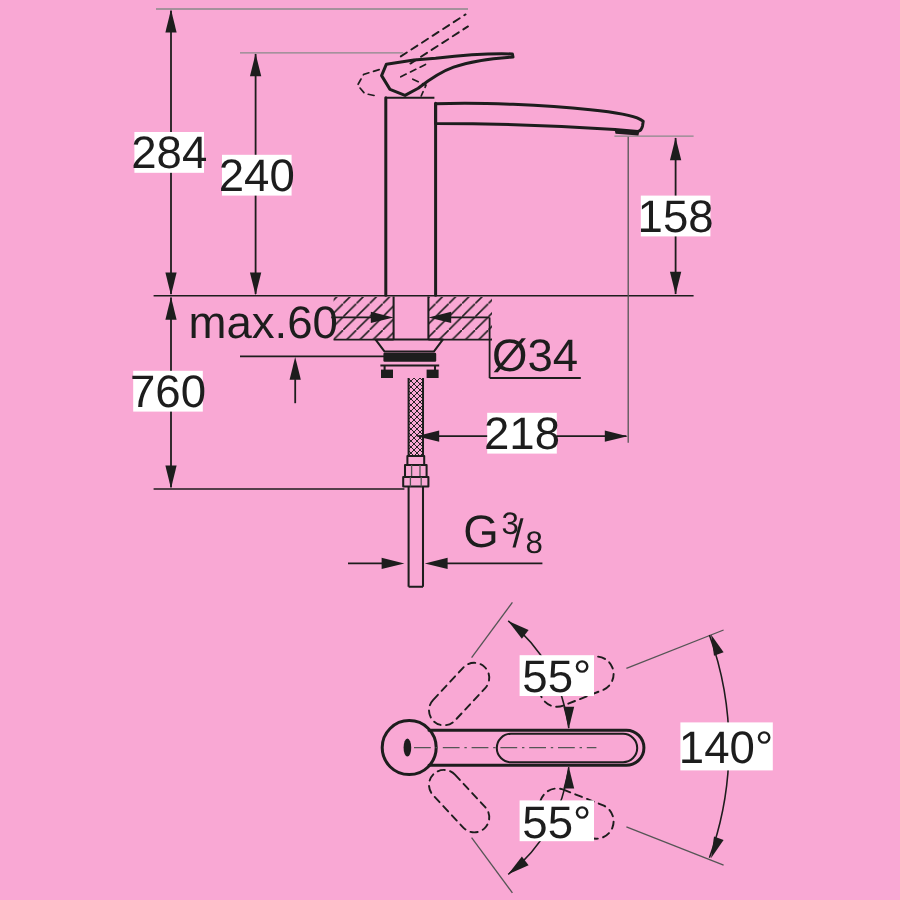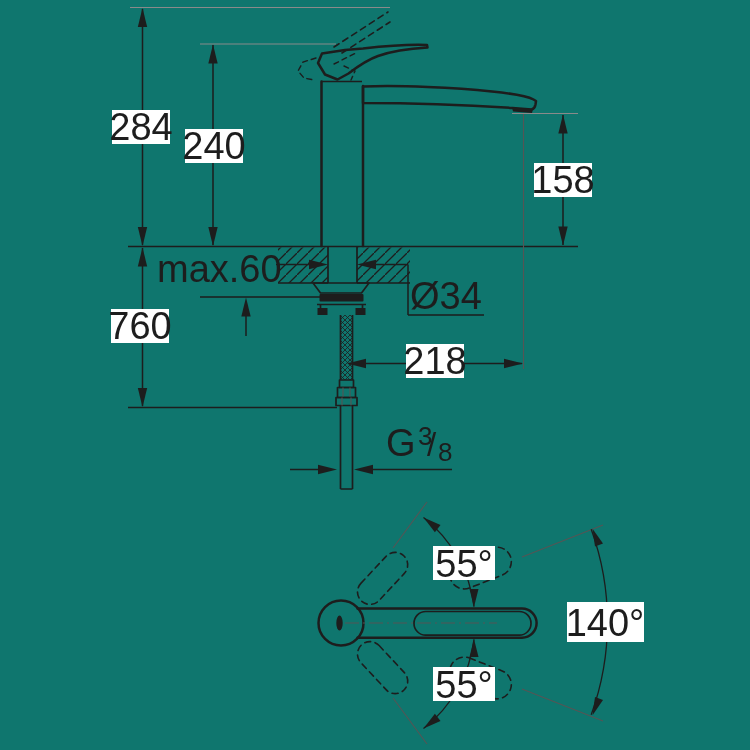--- a/index.html
+++ b/index.html
@@ -1,16 +1,16 @@
 <!DOCTYPE html>
 <html><head>
 <meta charset="utf-8">
 <style>
   html,body{margin:0;padding:0;background:#ffffff;}
-  .stage{position:relative;width:750px;height:750px;background:#0f766e;overflow:hidden;
+  .stage{position:relative;width:750px;height:750px;background:#f9a8d4;overflow:hidden;
          font-family:"Liberation Sans", sans-serif;}
   svg{display:block}
   .dimtext{font-family:"Liberation Sans", sans-serif;font-size:38px;fill:#1d1d1d;}
   .dimtext.small{font-size:26px;}
   .dimtext.mid{font-size:33px;}
   .thin{stroke:#8a8a8a;stroke-width:1.1;fill:none;}
   .thind{stroke:#555;stroke-width:1.1;fill:none;}
   .dim{stroke:#1d1d1d;stroke-width:1.5;fill:none;}
   .dim2{stroke:#1d1d1d;stroke-width:1.3;fill:none;}
   .out{stroke:#1d1d1d;stroke-width:2.5;fill:none;stroke-linejoin:round;stroke-linecap:round;}

